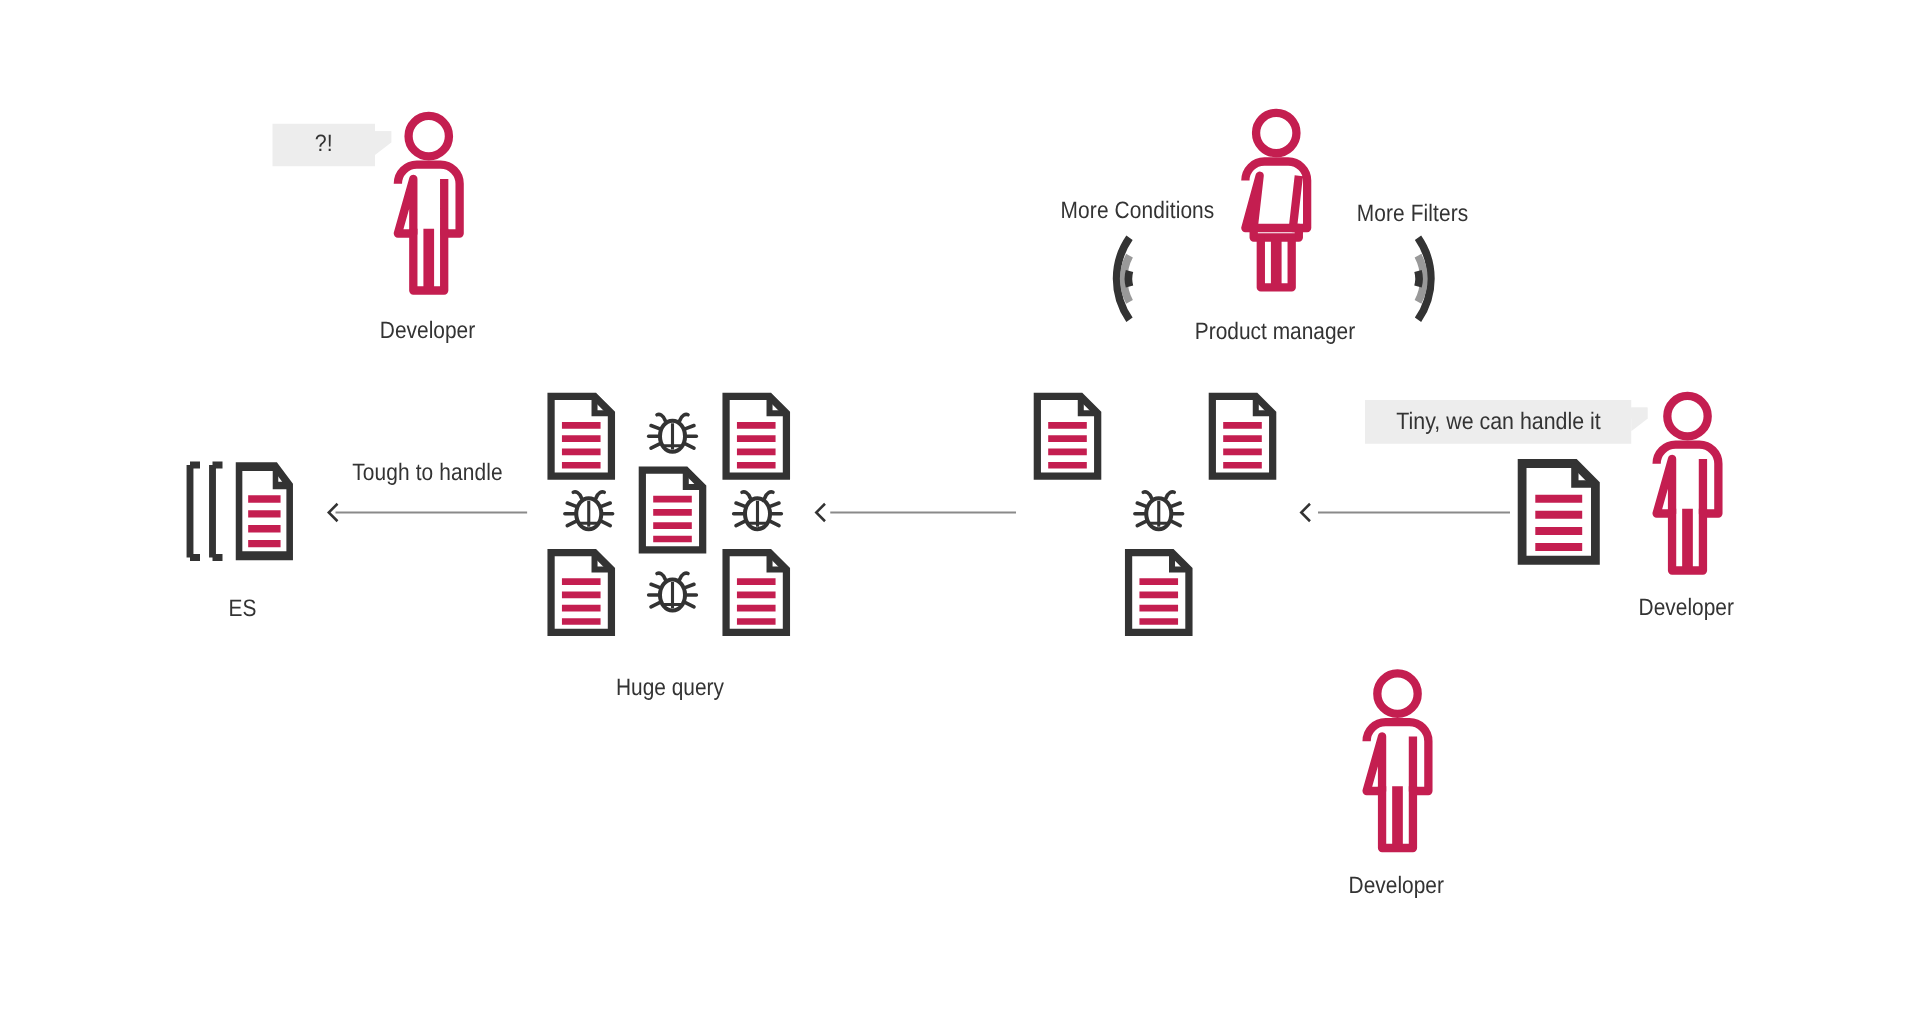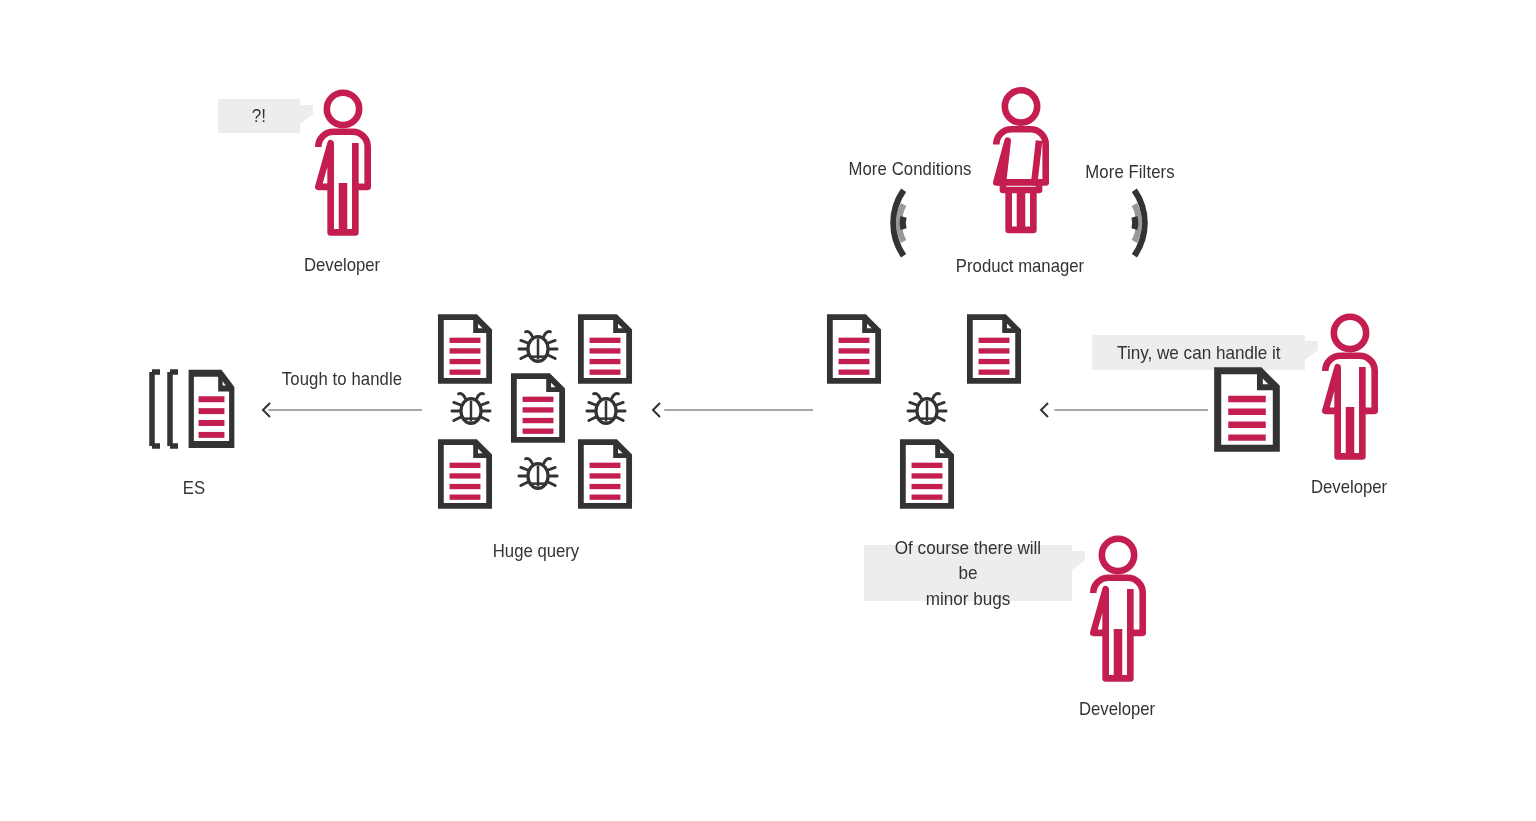--- a/index.html
+++ b/index.html
@@ -265,35 +265,32 @@
       </svg>
   </div>
 
   <svg class="icon" style="left:1048px; top:400px;" width="160" height="20" viewBox="0 0 200 20" preserveAspectRatio="none">
     <use href="#sym-arrow-left"></use>
   </svg>
   <svg class="icon" style="left:1038px; top:400px;" width="16" height="20" viewBox="0 0 16 20">
     <path d="M10 3 L3 10 L10 17" fill="none" stroke="#333333" stroke-width="2"></path>
   </svg>
 
-  <div class="bubble" style="left:1092px; top:335px; width:213px; height:35px;">
+  <div class="bubble" style="left:1092px; top:320px; width:213px; height:35px;">
     <span class="btxt">Tiny, we can handle it</span>
   </div>
 
   <svg class="icon" style="left:1213px; top:366px;" width="68" height="87">
       <use href="#sym-doc"></use>
     </svg>
 
   <svg class="icon" style="left:1312px; top:312px;" width="76" height="152" viewBox="0 0 80 160">
     <use href="#sym-person-m"></use>
   </svg>
   <div class="caption" style="left:1349px; top:476px;">Developer</div>
 
-  <div class="bubble" style="left:864px; top:545px; width:208px; height:56px;">
-    <span class="btxt">Of course there will be<br>minor bugs</span>
-  </div>
 
   <svg class="icon" style="left:1080px; top:534px;" width="76" height="152" viewBox="0 0 80 160">
     <use href="#sym-person-m"></use>
   </svg>
   <div class="caption" style="left:1117px; top:698px;">Developer</div>
 
 </div>
 
 </body></html>

